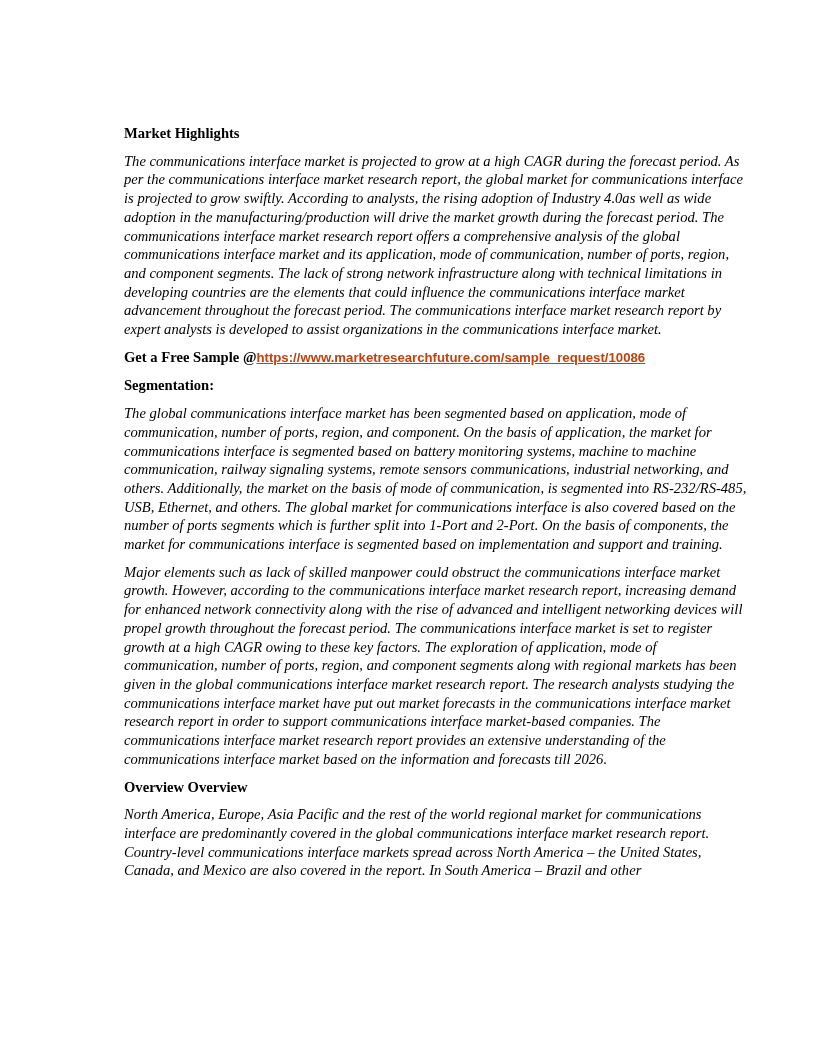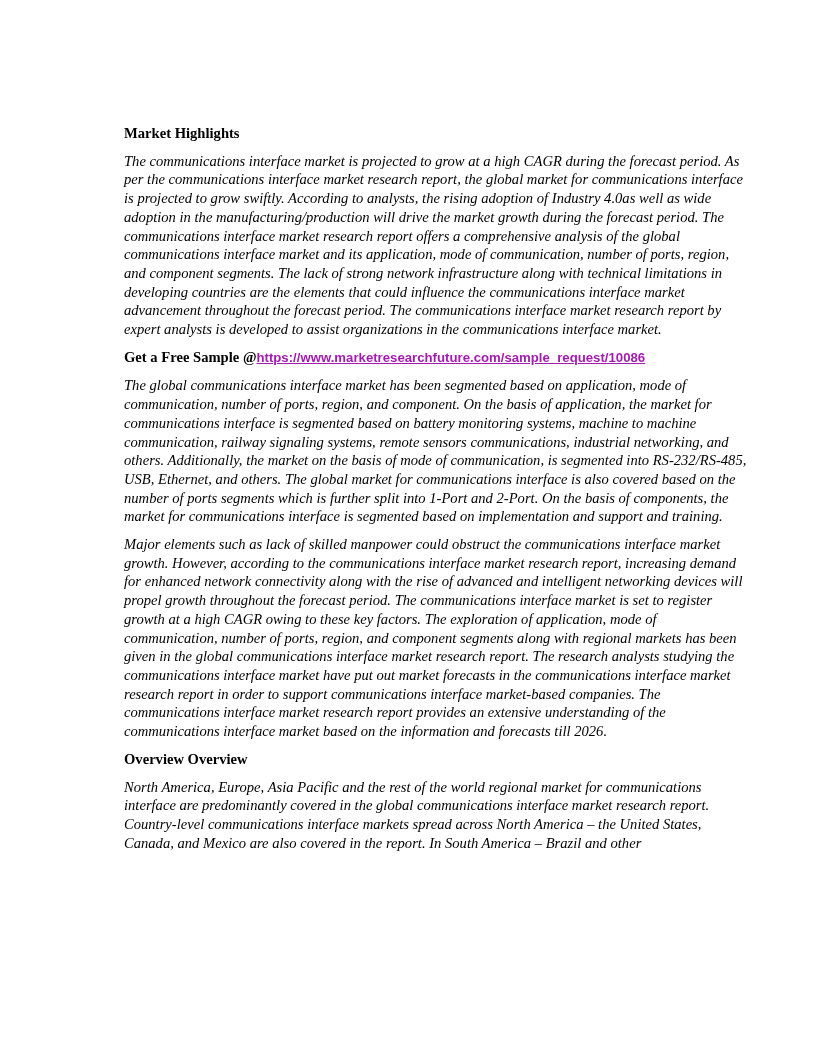--- a/index.html
+++ b/index.html
@@ -6,34 +6,35 @@
   body { width: 816px; height: 1056px; position: relative; overflow: hidden; }
   .page {
     position: absolute; left: 96px; top: 124px; width: 626px;
     font-family: "Liberation Serif", "DejaVu Serif", serif;
     font-size: 14.6px; line-height: 18.7px; color: #000000; margin-left: 28px;
   }
   .heading { font-weight: bold; margin: 0 0 9px 0; }
   p { margin: 0 0 9px 0; font-style: italic; }
   .sample-line { font-weight: bold; margin: 0 0 9px 0; }
   .sample-line a {
-    color: #a21caf; text-decoration: underline;
+    color: #c2410c; text-decoration: underline;
     font-family: "Liberation Sans", "DejaVu Sans", sans-serif;
     font-size: 13.2px;
   }
 </style>
 </head>
 <body>
 
 <div class="page">
   <div class="heading">Market Highlights</div>
   <p>The communications interface market is projected to grow at a high CAGR during the forecast period. As per the communications interface market research report, the global market for communications interface is projected to grow swiftly. According to analysts, the rising adoption of Industry 4.0as well as wide adoption in the manufacturing/production will drive the market growth during the forecast period. The communications interface market research report offers a comprehensive analysis of the global communications interface market and its application, mode of communication, number of ports, region, and component segments. The lack of strong network infrastructure along with technical limitations in developing countries are the elements that could influence the communications interface market advancement throughout the forecast period. The communications interface market research report by expert analysts is developed to assist organizations in the communications interface market.</p>
 
   <div class="sample-line">
     <span>Get a Free Sample @</span><a>https://www.marketresearchfuture.com/sample_request/10086</a>
   </div>
 
+  <div class="heading">Segmentation:</div>
   <p>The global communications interface market has been segmented based on application, mode of communication, number of ports, region, and component. On the basis of application, the market for communications interface is segmented based on battery monitoring systems, machine to machine communication, railway signaling systems, remote sensors communications, industrial networking, and others. Additionally, the market on the basis of mode of communication, is segmented into RS-232/RS-485, USB, Ethernet, and others. The global market for communications interface is also covered based on the number of ports segments which is further split into 1-Port and 2-Port. On the basis of components, the market for communications interface is segmented based on implementation and support and training.</p>
   <p>Major elements such as lack of skilled manpower could obstruct the communications interface market growth. However, according to the communications interface market research report, increasing demand for enhanced network connectivity along with the rise of advanced and intelligent networking devices will propel growth throughout the forecast period. The communications interface market is set to register growth at a high CAGR owing to these key factors. The exploration of application, mode of communication, number of ports, region, and component segments along with regional markets has been given in the global communications interface market research report. The research analysts studying the communications interface market have put out market forecasts in the communications interface market research report in order to support communications interface market-based companies. The communications interface market research report provides an extensive understanding of the communications interface market based on the information and forecasts till 2026.</p>
 
   <div class="heading">Overview Overview</div>
   <p>North America, Europe, Asia Pacific and the rest of the world regional market for communications interface are predominantly covered in the global communications interface market research report. Country-level communications interface markets spread across North America – the United States, Canada, and Mexico are also covered in the report. In South America – Brazil and other</p>
 </div>
 
 </body></html>

